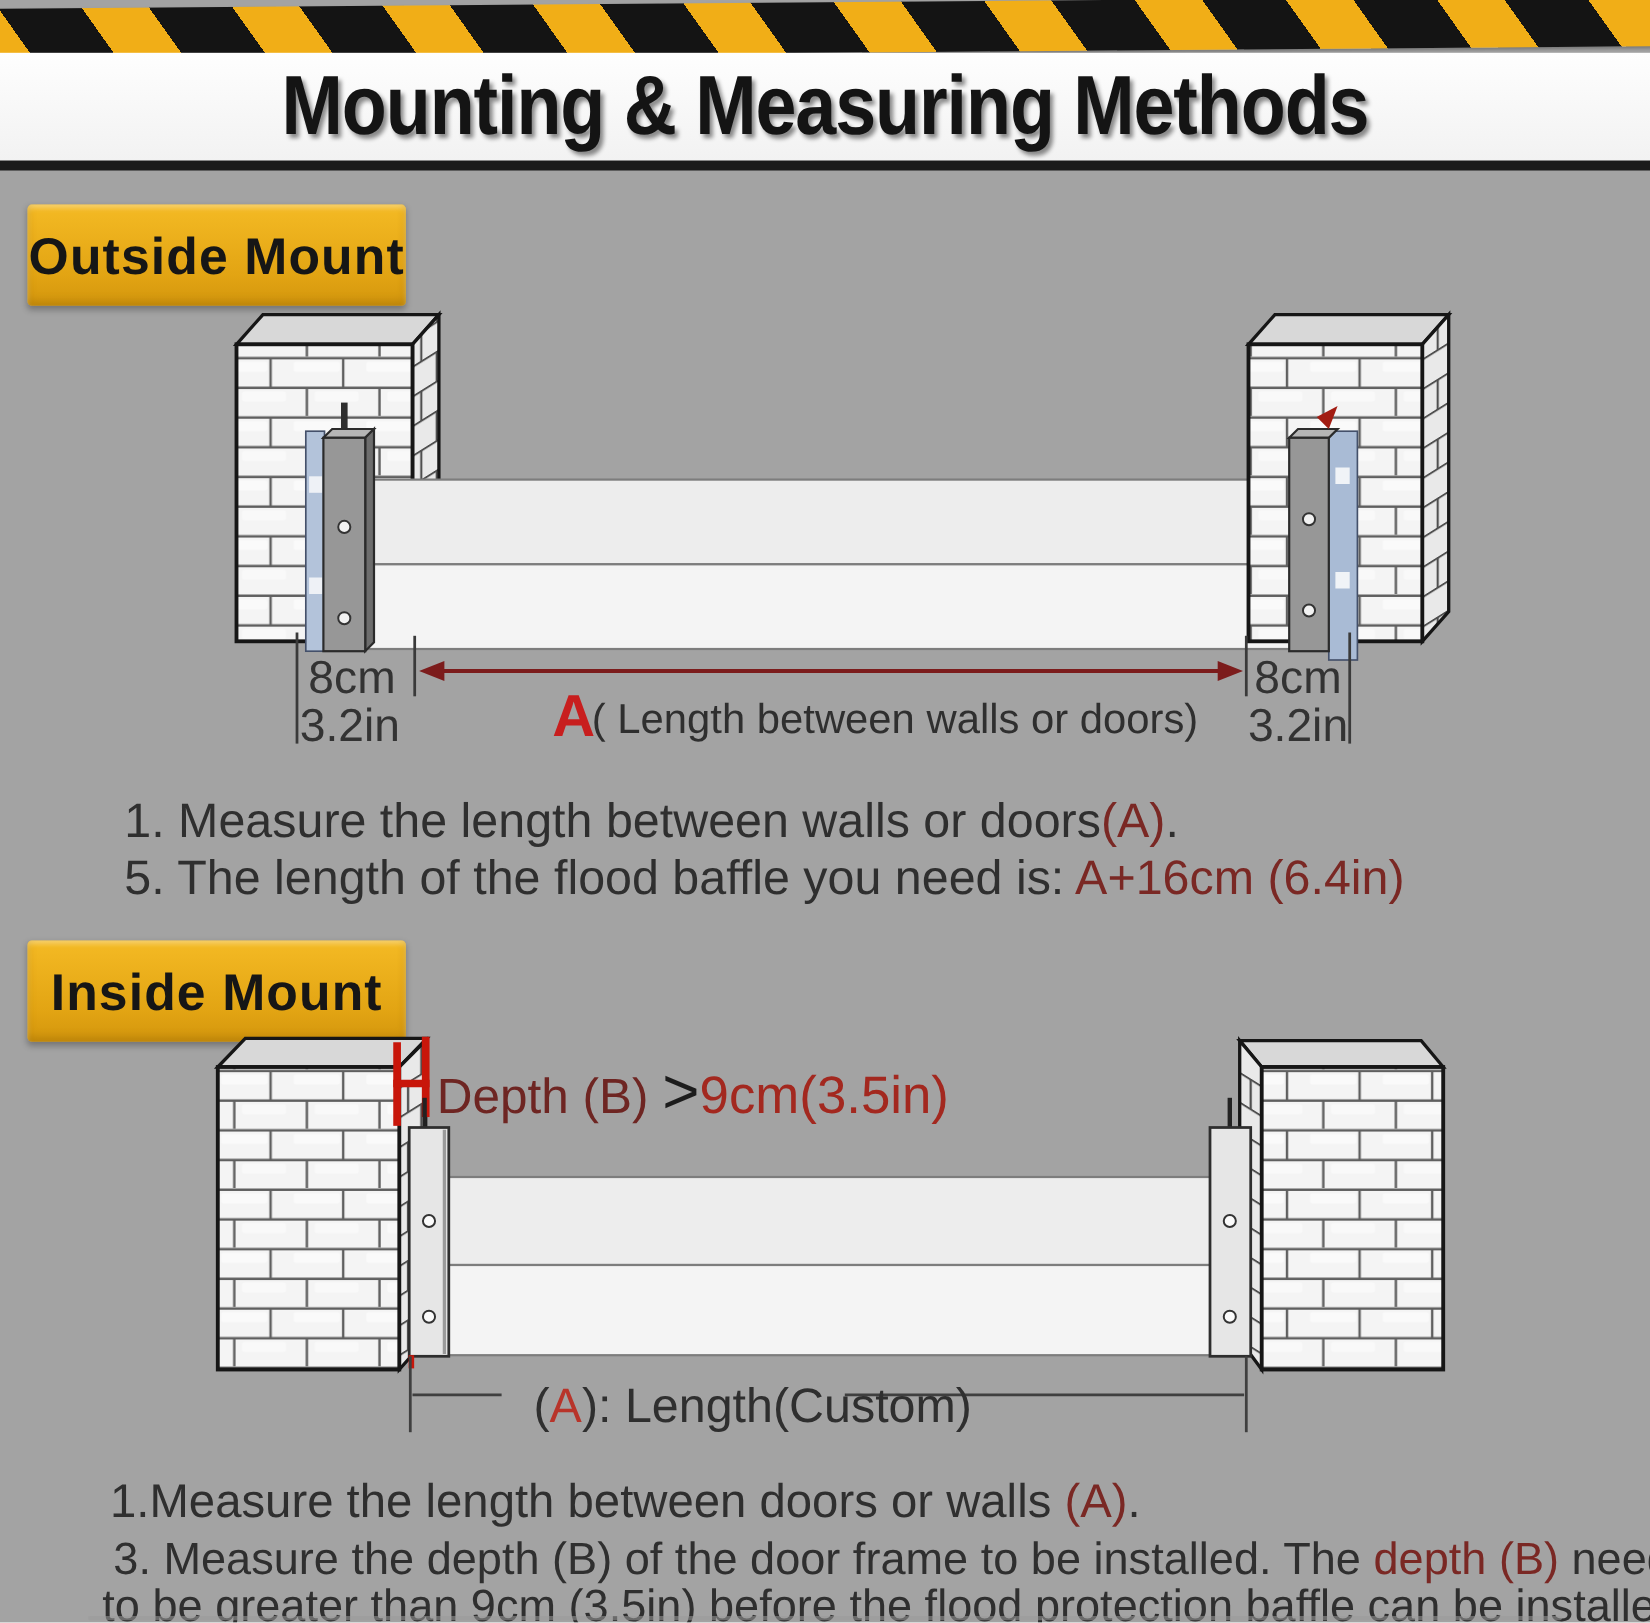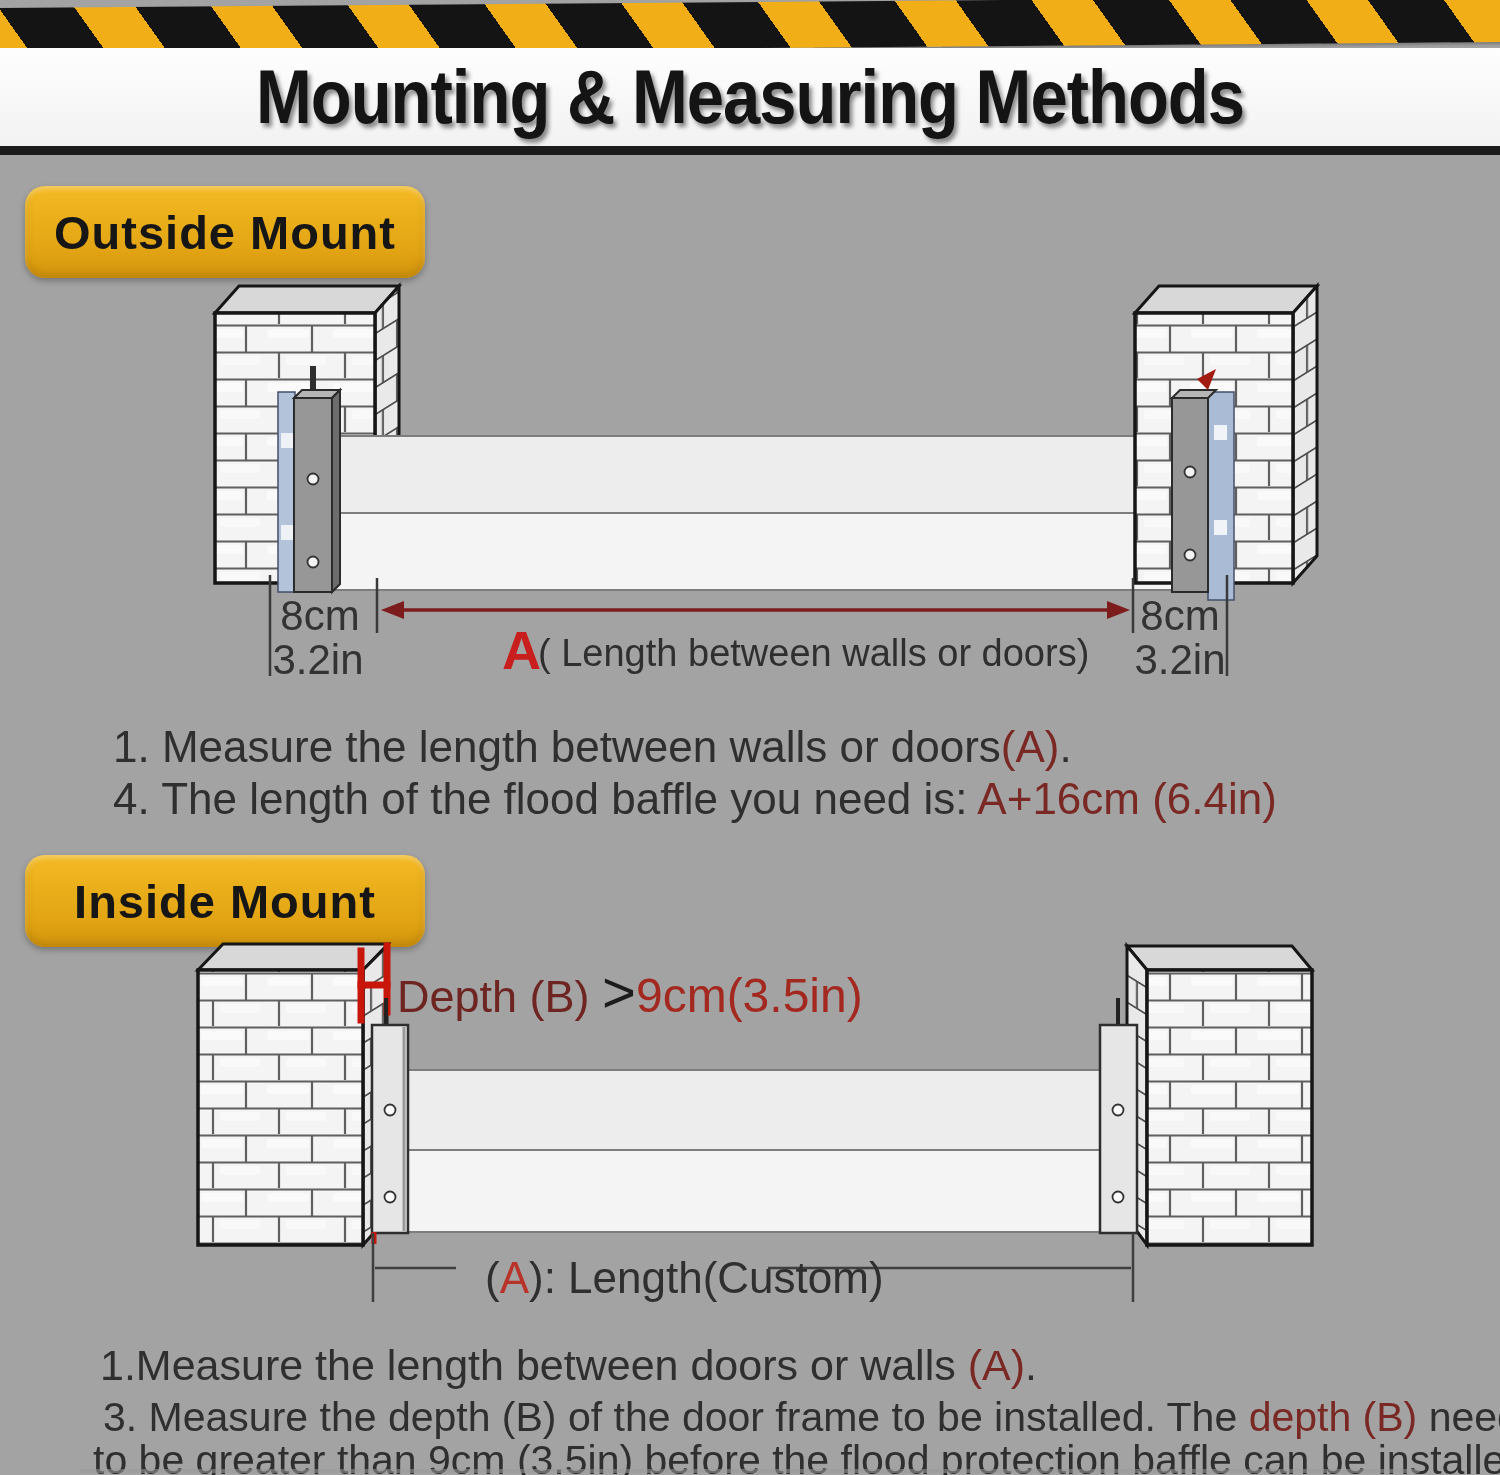--- a/index.html
+++ b/index.html
@@ -9,21 +9,21 @@
   
   #tape{top:2px;left:-2%;width:104%;height:46px;
         background:repeating-linear-gradient(55deg,#f1ae17 0 50px,#141414 50px 112px);
         transform:rotate(-0.45deg);box-shadow:0 2px 3px rgba(0,0,0,.25);}
   #banner{top:48px;left:0;width:100%;height:98px;background:linear-gradient(#fefefe,#f2f2f2);}
   #title{top:58px;left:0;width:100%;text-align:center;font-size:67px;font-weight:bold;
          color:#141414;letter-spacing:-1px;text-shadow:3px 3px 4px rgba(0,0,0,.45);
          transform:scale(1.0,1.14);}
   #headbar{top:146px;left:0;width:100%;height:9px;background:#1b1b1b;}
   
-  .chip{left:25px;width:400px;height:92px;border-radius:20px;
+  .chip{left:25px;width:344px;height:92px;border-radius:4px;
         background:linear-gradient(#f4ba24,#e2a413 70%,#d3960d);
         box-shadow:0 3px 6px rgba(0,0,0,.28), inset 0 -4px 8px rgba(130,85,0,.30), inset 0 3px 5px rgba(255,240,190,.5);
         display:flex;align-items:center;justify-content:center;
         font-size:47px;font-weight:bold;color:#161616;letter-spacing:1px;}
   #chip-outside{top:186px;}
   #chip-inside{top:838px;margin-top:17px;}
   
   .instr{white-space:nowrap;font-size:44px;color:#2f2f2f;}
   .instr2{white-space:nowrap;font-size:41px;color:#2f2f2f;}
   .maroon{color:#7a2824;}
@@ -129,21 +129,21 @@
     <text x="1180" y="630" font-size="42" fill="#333" text-anchor="middle">8cm</text>
     <text x="1180" y="674" font-size="42" fill="#333" text-anchor="middle">3.2in</text>
     <text x="502" y="669" font-size="54" font-weight="bold" fill="#c81e1e">A</text>
     <text x="538" y="666" font-size="38" fill="#2f2f2f">( Length between walls or doors)</text>
   </svg>
 
   <div class="abs instr" style="top:722px;left:113px;">
     <span>1. Measure the length between walls or doors</span><span class="maroon">(A)</span><span>.</span>
   </div>
   <div class="abs instr" style="top:774px;left:113px;">
-    <span>4. The length of the flood baffle you need is: </span><span class="maroon">A+16cm (6.4in)</span>
+    <span>5. The length of the flood baffle you need is: </span><span class="maroon">A+16cm (6.4in)</span>
   </div>
 
   <svg class="abs" style="top:940px;left:0;" width="1500" height="370" viewBox="0 940 1500 370">
     <defs>
       <pattern id="brickF2" width="66" height="54" patternUnits="userSpaceOnUse">
         <rect width="66" height="54" fill="#f4f4f4"></rect>
         <rect x="3" y="5" width="42" height="9" rx="2" fill="#ffffff" opacity="0.55"></rect>
         <rect x="22" y="32" width="40" height="9" rx="2" fill="#ffffff" opacity="0.45"></rect>
         <g stroke="#5f5f5f" stroke-width="2.2">
           <line x1="0" y1="1.5" x2="66" y2="1.5"></line>

